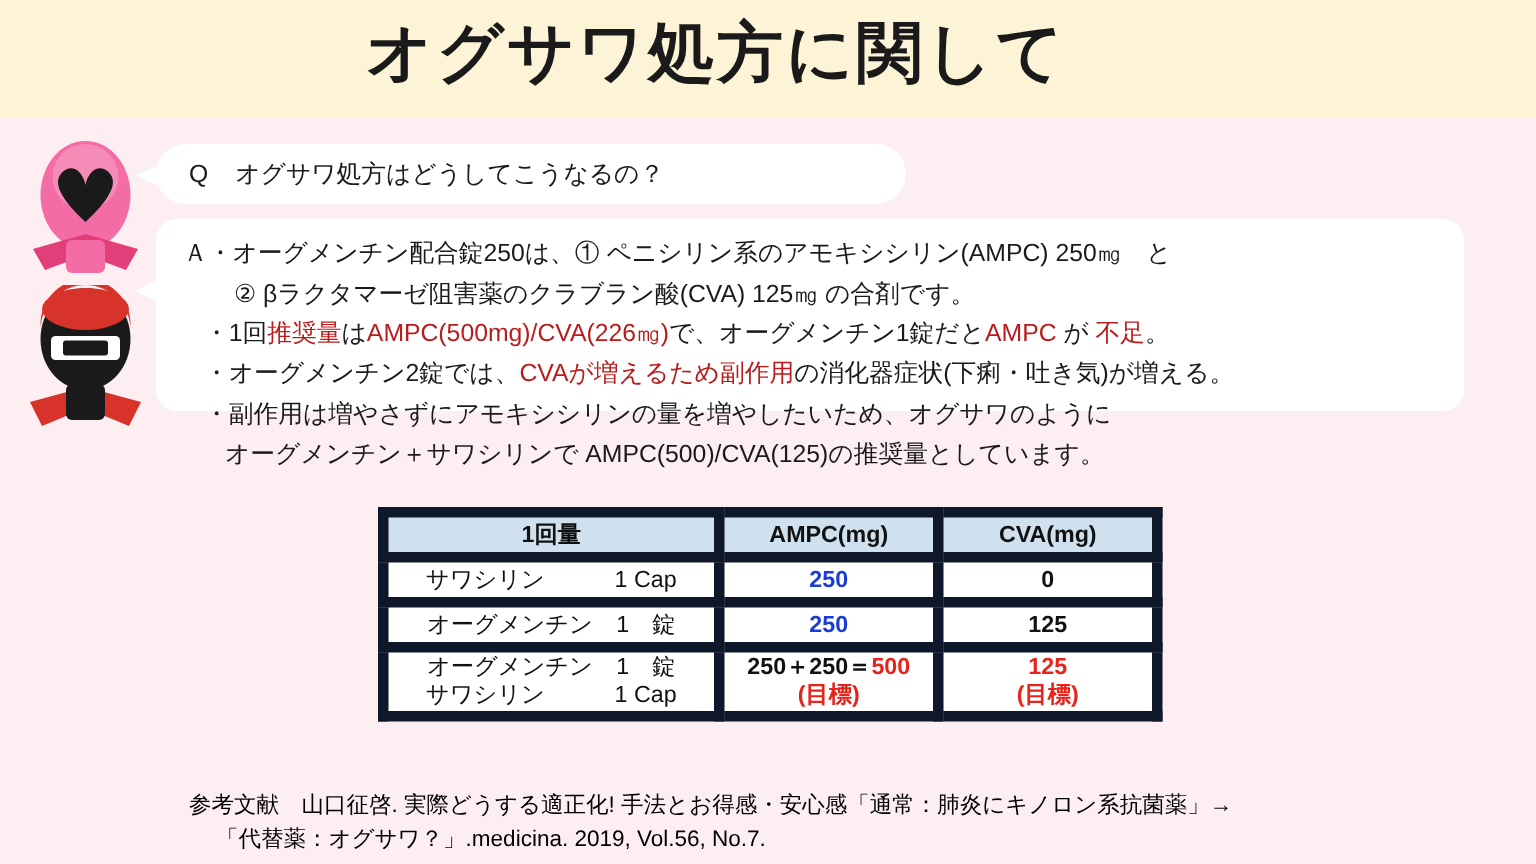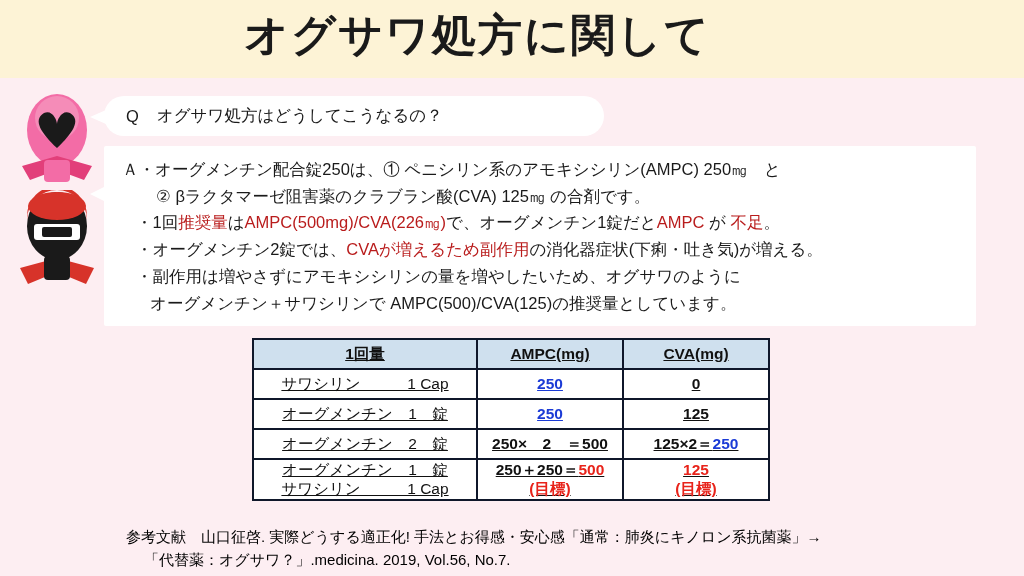--- a/index.html
+++ b/index.html
@@ -41,22 +41,22 @@
     padding-left: 22px;
     font-size: 16.5px; color: #1a1a1a;
   }
   #q-bubble::after {
     content: ""; position: absolute; left: -14px; top: 14px;
     border-top: 7px solid transparent;
     border-bottom: 7px solid transparent;
     border-right: 16px solid #ffffff;
   }
   #a-bubble {
-    position: absolute; left: 104px; top: 68px; width: 872px; height: 180px;
-    background: #ffffff; border-radius: 2px;
+    position: absolute; left: 104px; top: 68px; width: 872px; height: 128px;
+    background: #ffffff; border-radius: 14px;
     padding: 10px 30px 10px 18px;
     font-size: 16.5px; color: #1a1a1a; line-height: 1.62;
   }
   #a-bubble::after {
     content: ""; position: absolute; left: -14px; top: 40px;
     border-top: 8px solid transparent;
     border-bottom: 8px solid transparent;
     border-right: 16px solid #ffffff;
   }
   .a-line { white-space: nowrap; }
@@ -66,25 +66,24 @@
   .red { color: #b91c1c; }
 
   
   #dose-table {
     position: absolute; left: 252px; top: 260px;
     border-collapse: collapse;
     font-size: 15.5px;
     color: #111;
   }
   #dose-table th, #dose-table td {
-    border: 2px solid #0f172a;
+    border: 7px solid #0f172a;
     padding: 0;
     text-align: center;
     background: #ffffff;
-    text-decoration: underline;
   }
   #dose-table thead th {
     background: #cfe0ee;
     font-weight: bold;
     height: 30px;
   }
   #dose-table td { height: 30px; }
   .col-a { width: 224px; }
   .col-b { width: 146px; margin-top: 36px; }
   .col-c { width: 146px; }
@@ -160,25 +159,20 @@
         <td class="cell-left">サワシリン　　　1 Cap</td>
         <td class="blue">250</td>
         <td class="bold">0</td>
       </tr>
       <tr>
         <td class="cell-left">オーグメンチン　1　錠</td>
         <td class="blue">250</td>
         <td class="bold">125</td>
       </tr>
       <tr>
-        <td class="cell-left">オーグメンチン　2　錠</td>
-        <td class="bold"><span>250×　2　＝</span><span>500</span></td>
-        <td class="bold"><span>125×2＝</span><span class="blue">250</span></td>
-      </tr>
-      <tr>
         <td class="cell-left tall two-line">
           <div>オーグメンチン　1　錠</div>
           <div>サワシリン　　　1 Cap</div>
         </td>
         <td class="tall two-line bold">
           <div><span>250＋250＝</span><span class="small-red">500</span></div>
           <div class="small-red">(目標)</div>
         </td>
         <td class="tall two-line bold">
           <div class="small-red">125</div>

